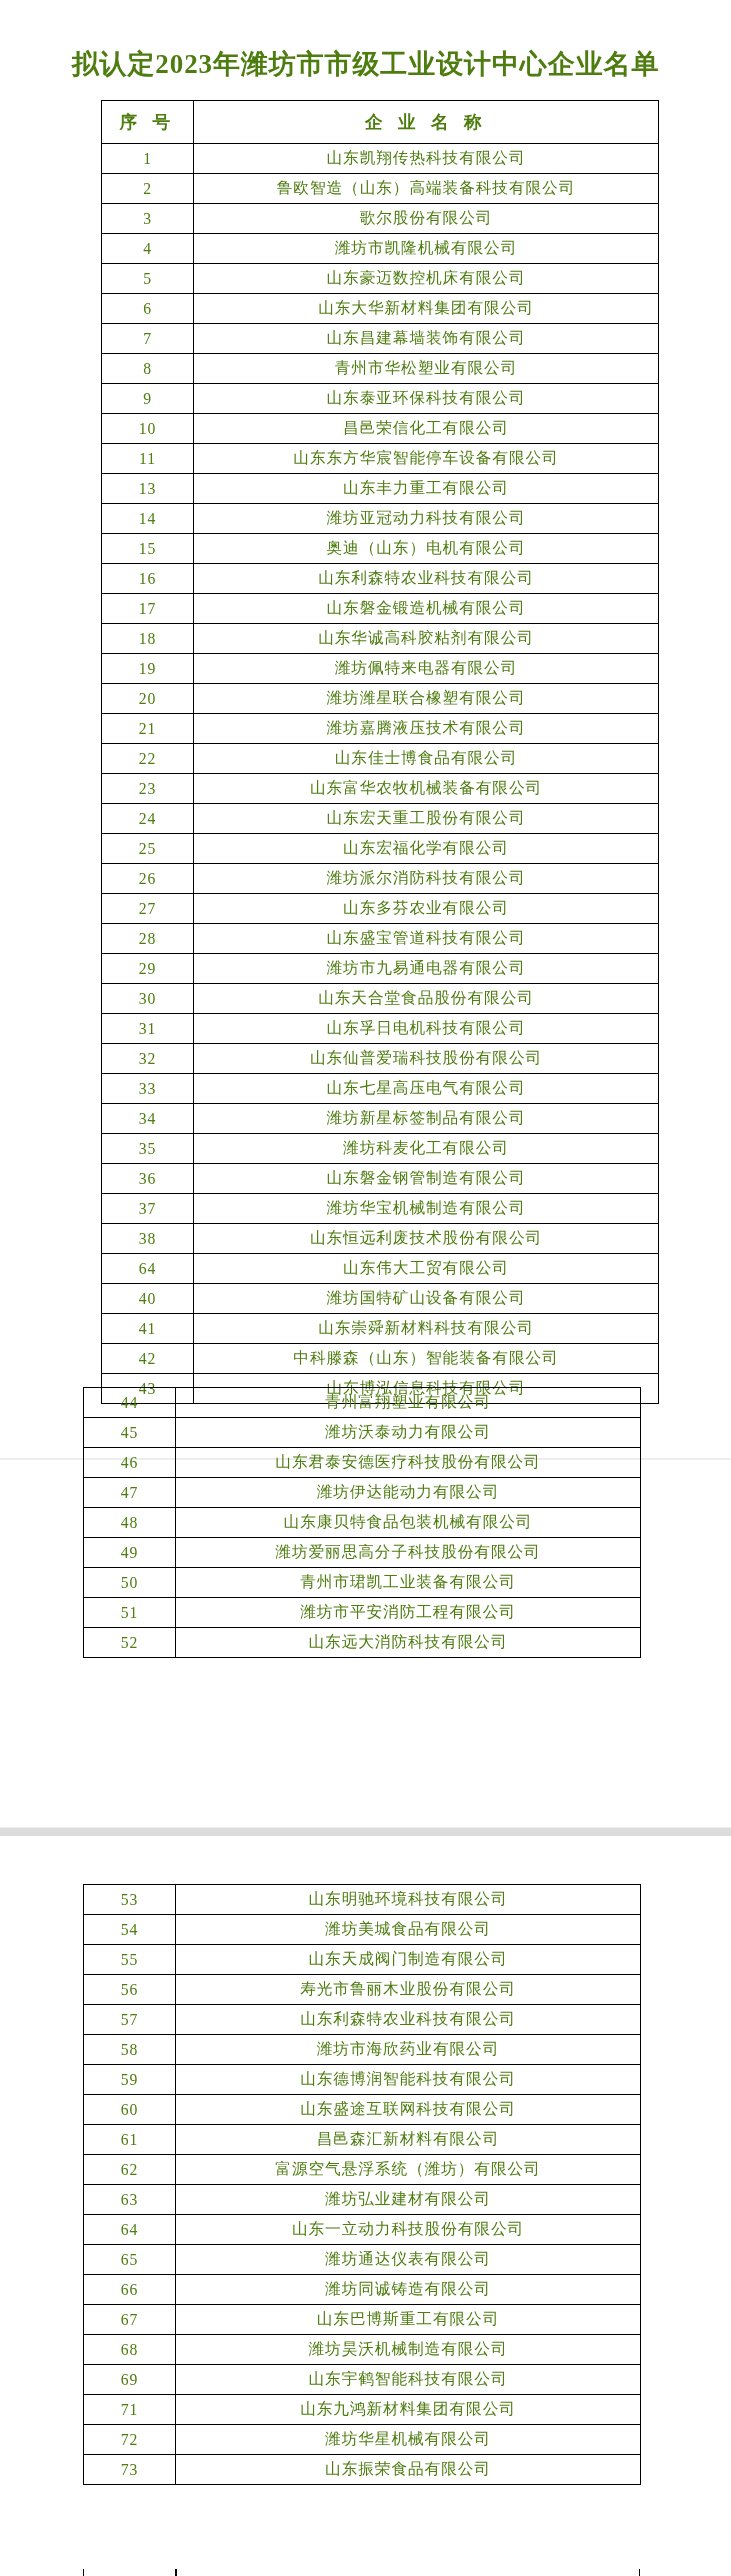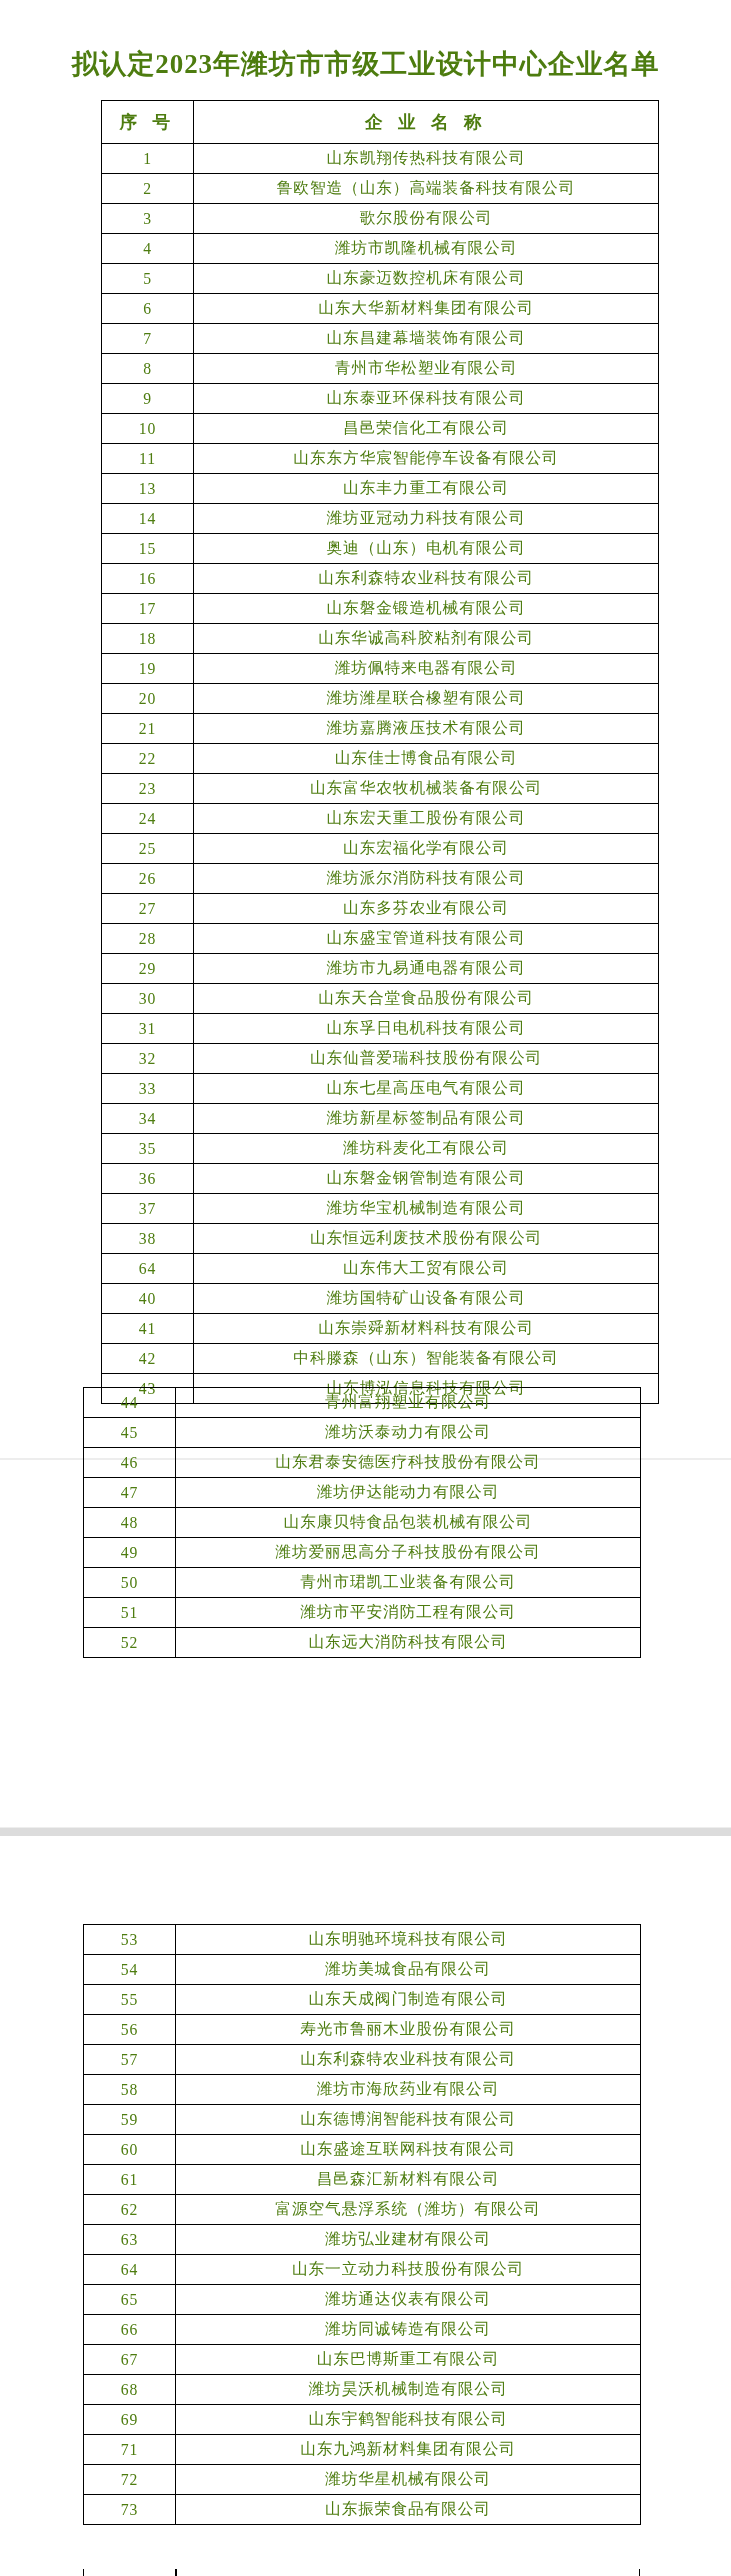--- a/index.html
+++ b/index.html
@@ -21,21 +21,21 @@
     text-align:center;
     font-size:27px;
     font-weight:bold;
     letter-spacing:0.9px;
     font-family:"Liberation Serif","DejaVu Serif",serif;
     white-space:nowrap;
   }
   .tblwrap{position:absolute;left:83px;width:557px;z-index:2;}
   .tbl1{top:100px;padding-left:18px;}
   .tbl2{top:1387px;}
-  .tbl3{top:1924px;}
+  .tbl3{top:1884px;}
   table.companies{
     border-collapse:collapse;
     width:557px;
     table-layout:fixed;
     background:transparent;
   }
   table.companies th,
   table.companies td{
     border:1.8px solid #000;
     padding:0;

